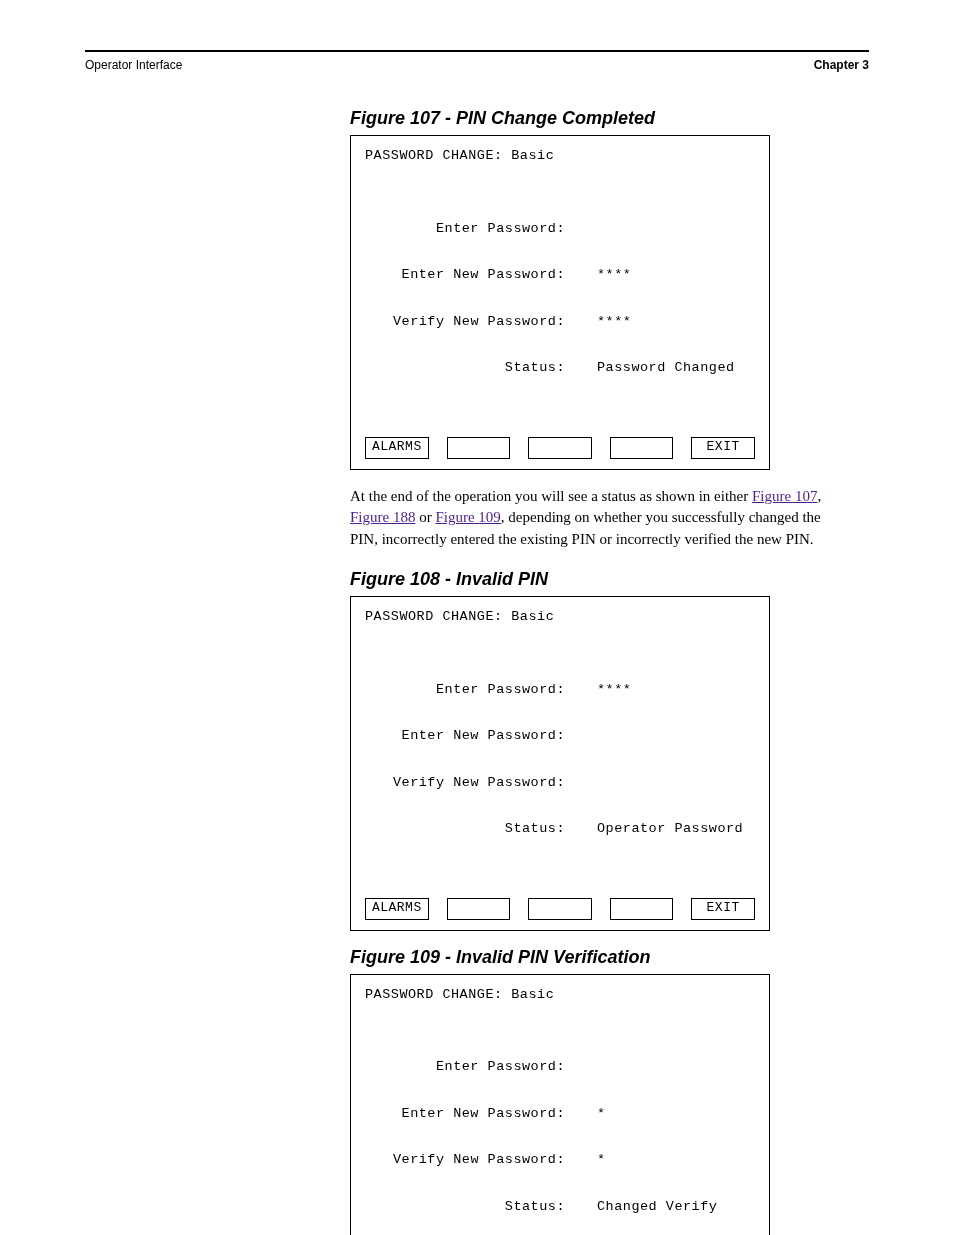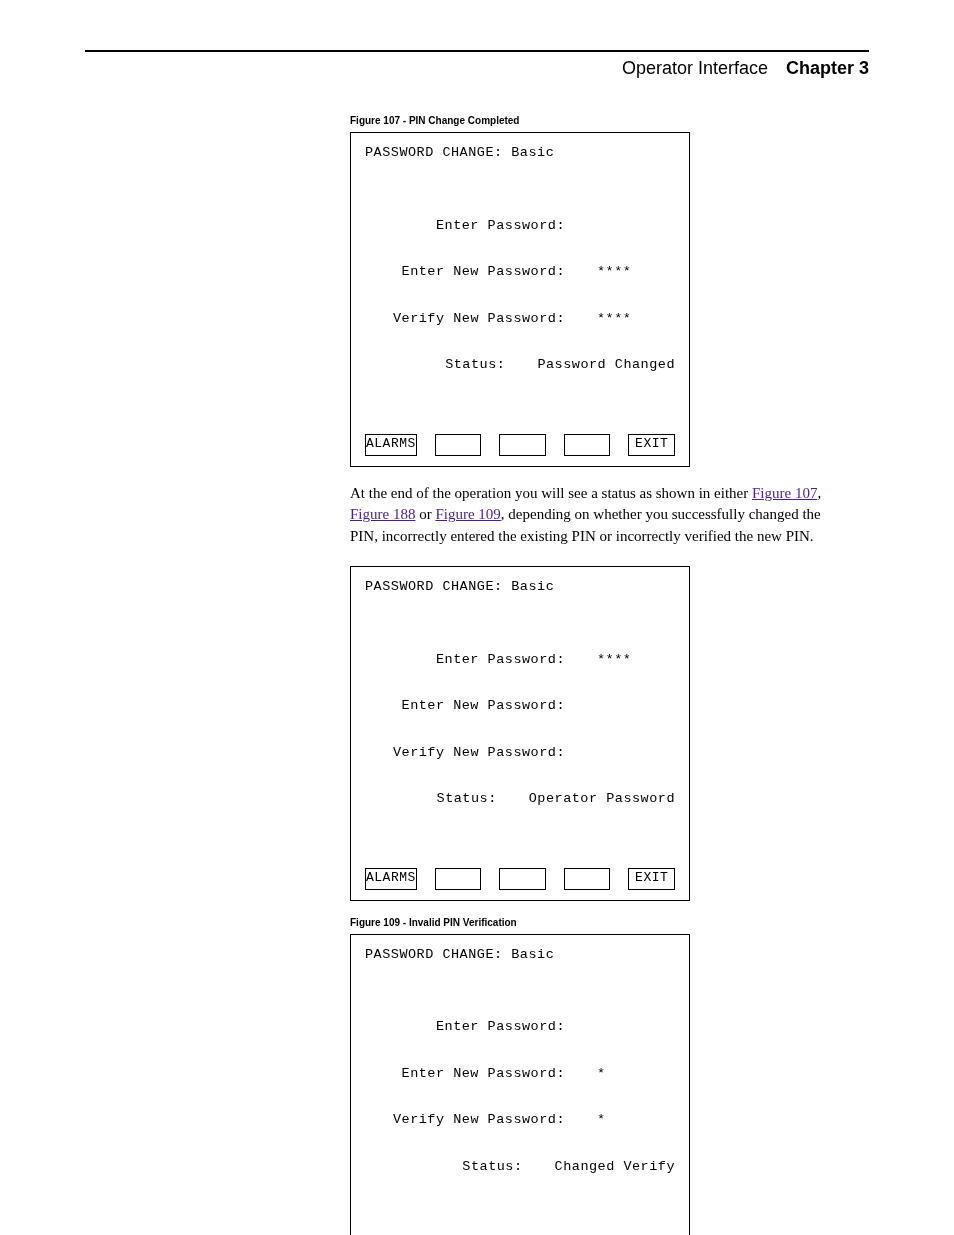--- a/index.html
+++ b/index.html
@@ -13,40 +13,41 @@
   .page {
     padding: 50px 85px 40px 85px;
     box-sizing: border-box;
   }
   .top-rule {
     border-top: 2px solid #000;
     margin-bottom: 6px;
   }
   .header-line {
     display: flex;
-    justify-content: flex-end;
+    justify-content: space-between;
     font-family: Arial, Helvetica, sans-serif;
-    font-size: 18px;
+    font-size: 12px;
     gap: 18px;
     margin-bottom: 36px;
   }
   .header-line .section { font-weight: 400; }
   .header-line .chapter { font-weight: 700; }
   .content-col {
     margin-left: 265px;
   }
   .fig-caption {
     font-family: Arial, Helvetica, sans-serif;
     font-weight: 700;
-    font-size: 10px;
+    font-size: 18px;
     margin: 0 0 6px 0;
+    font-style: italic;
   }
   .lcd-box {
     border: 1.5px solid #000;
-    width: 340px;
+    width: 420px;
     padding: 12px 14px 10px 14px;
     box-sizing: border-box;
     font-family: 'Courier New', Courier, monospace;
     font-size: 13.5px;
     line-height: 1.15;
     letter-spacing: 0.5px;
     margin-bottom: 16px;
   }
   .lcd-title { margin-bottom: 26px; }
   .lcd-body { margin-bottom: 30px; white-space: pre; }
@@ -108,20 +109,21 @@
         <div class="lcd-btn"></div>
         <div class="lcd-btn"></div>
         <div class="lcd-btn">EXIT</div>
       </div>
     </div>
 
     <p class="body-para">
       <span>At the end of the operation you will see a status as shown in either </span><a class="link" href="#">Figure 107</a><span>, </span><a class="link" href="#">Figure 188</a><span> or </span><a class="link" href="#">Figure 109</a><span>, depending on whether you successfully changed the PIN, incorrectly entered the existing PIN or incorrectly verified the new PIN.</span>
     </p>
 
+    <p class="fig-caption">Figure 108 - Invalid PIN</p>
     <div class="lcd-box">
       <div class="lcd-title">PASSWORD CHANGE: Basic</div>
       <div class="lcd-body">
         <div class="lcd-row"><span class="lcd-label">Enter Password:</span><span class="lcd-val">****</span></div>
         <div class="lcd-row"><span class="lcd-label">Enter New Password:</span><span class="lcd-val"></span></div>
         <div class="lcd-row"><span class="lcd-label">Verify New Password:</span><span class="lcd-val"></span></div>
         <div class="lcd-row"><span class="lcd-label">Status:</span><span class="lcd-val">Operator Password</span></div>
       </div>
       <div class="lcd-buttons">
         <div class="lcd-btn">ALARMS</div>

